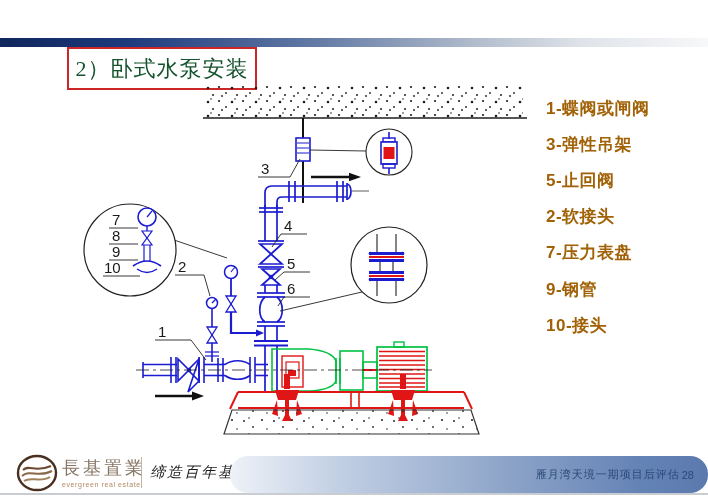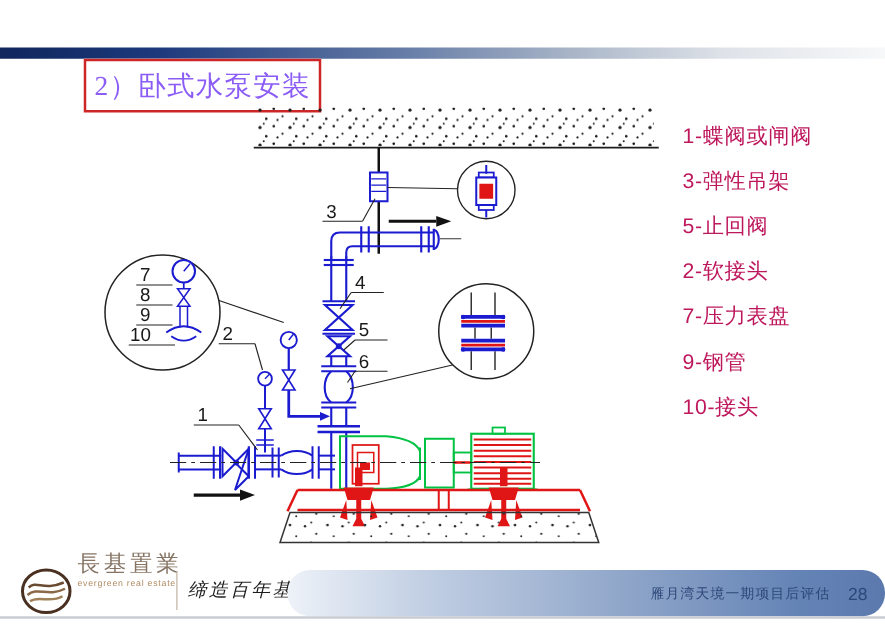--- a/index.html
+++ b/index.html
@@ -4,43 +4,43 @@
 <style>
   html,body{margin:0;padding:0;background:#888;}
   .slide{position:relative;width:708px;height:500px;background:#fff;overflow:hidden;
          font-family:"Liberation Sans","DejaVu Sans",sans-serif;}
   
   .top-bar{position:absolute;left:0;top:38px;width:708px;height:9px;
     background:linear-gradient(90deg,#10265c 0%,#1d3a7d 18%,#647ba6 45%,#aab6c8 65%,#dfe3e9 82%,#f7f8f9 100%);}
   
   .title-box{position:absolute;left:67px;top:47px;width:186px;height:39px;
     border:2px solid #cc2626;background:#fff;display:flex;align-items:center;justify-content:center;}
-  .title-box span{font-family:"Liberation Serif","DejaVu Serif",serif;font-size:22px;color:#8b5cf6;
+  .title-box span{font-family:"Liberation Serif","DejaVu Serif",serif;font-size:22px;color:#14532d;
     letter-spacing:1px;white-space:nowrap;}
   
   .legend{position:absolute;left:546px;top:90px;width:160px;}
-  .legend .item{height:36.2px;display:flex;align-items:center;font-size:17px;color:#be185d;
-    font-weight:400;letter-spacing:0.5px;white-space:nowrap;}
+  .legend .item{height:36.2px;display:flex;align-items:center;font-size:17px;color:#a16207;
+    font-weight:700;letter-spacing:0.5px;white-space:nowrap;}
   
   svg.diagram{position:absolute;left:0;top:0;width:708px;height:500px;}
   svg.diagram text{font-family:"Liberation Sans","DejaVu Sans",sans-serif;font-size:15px;fill:#1a1a1a;}
   
   .footer-line{position:absolute;left:0;top:493px;width:708px;height:2px;background:#c9cdd2;}
   .logo-wrap{position:absolute;left:16px;top:453px;width:42px;height:40px;}
-  .company{position:absolute;left:62px;top:439px;width:90px;}
+  .company{position:absolute;left:62px;top:456px;width:90px;}
   .company .cn{font-size:18px;color:#867565;letter-spacing:3px;white-space:nowrap;}
   .company .en{font-size:7px;color:#b08a62;letter-spacing:0.6px;margin-top:1px;white-space:nowrap;}
   .footer-divider{position:absolute;left:141px;top:457px;width:1px;height:31px;background:#c2b5a4;}
   .slogan{position:absolute;left:150px;top:463px;font-family:"DejaVu Serif","Liberation Serif",serif;
     font-style:italic;font-size:15px;color:#1c1c1c;letter-spacing:2px;white-space:nowrap;}
   .footer-band{position:absolute;left:230px;top:456px;width:478px;height:37px;
     background:linear-gradient(90deg,#eef2f8 0%,#c3d0e4 22%,#8da4c8 58%,#6584b6 85%,#5b79ad 100%);
     display:flex;align-items:center;justify-content:flex-end;border-radius:18px;}
   .footer-band .ptext{font-size:11px;color:#2c4878;letter-spacing:1px;}
-  .footer-band .pnum{font-size:14px;color:#2c4878;margin:0 14px 0 14px;}
+  .footer-band .pnum{font-size:11px;color:#2c4878;margin:0 14px 0 2px;}
 </style>
 </head>
 <body>
 
 <div class="slide">
 
   <div class="top-bar"></div>
 
   <div class="title-box">
     <span>2）卧式水泵安装</span>

